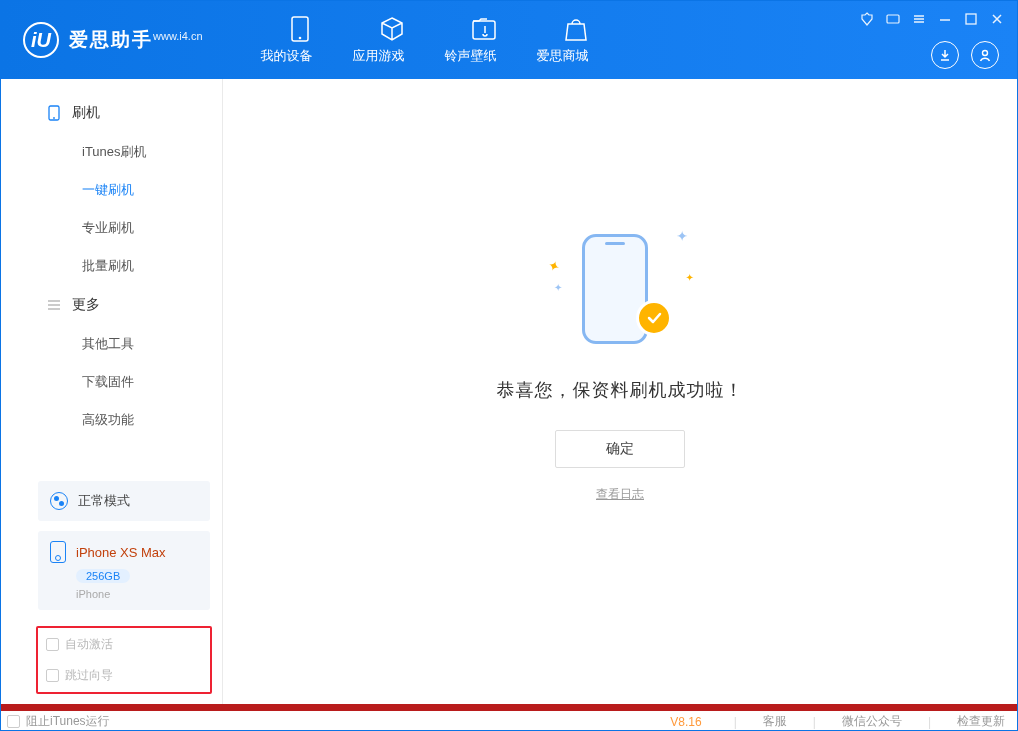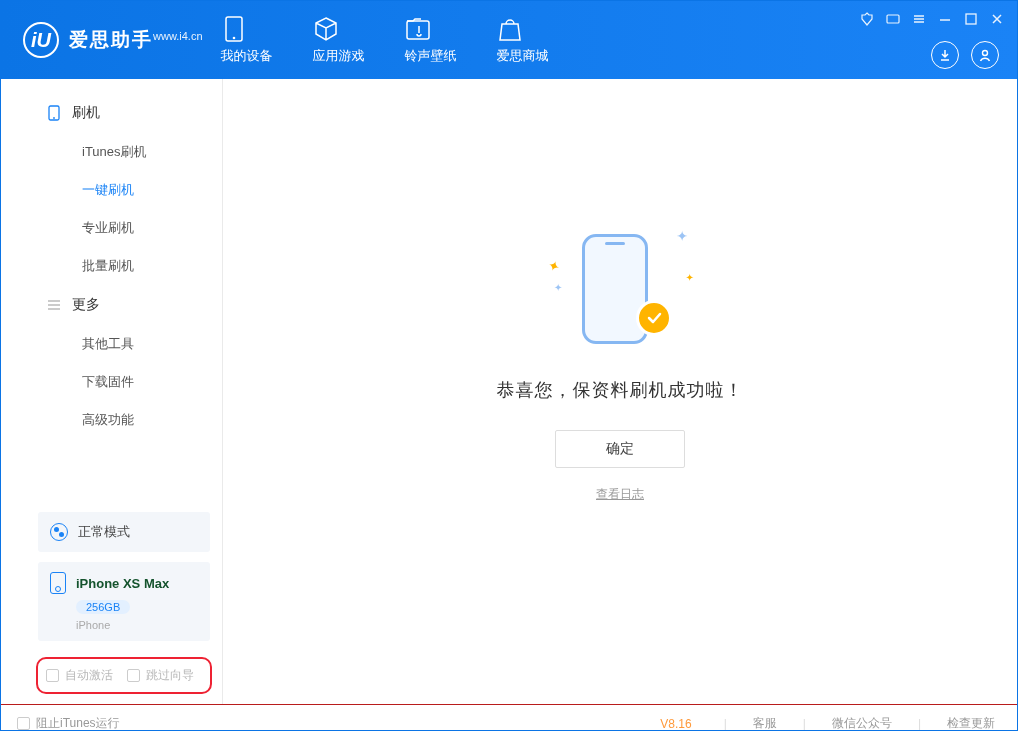--- a/index.html
+++ b/index.html
@@ -6,21 +6,21 @@
 body { background: #fff; width: 1018px; height: 731px; overflow: hidden; border: 1px solid #0b74e5; }
 
 
 .header { height: 78px; background: linear-gradient(to right, #0b74e5, #1a83f6); display: flex; align-items: stretch; color: #fff; position: relative; }
 .logo-block { display: flex; align-items: center; padding: 0 18px 0 22px; }
 .logo-circle { width: 36px; height: 36px; border: 2.5px solid #fff; border-radius: 50%; display: flex; align-items: center; justify-content: center; font-weight: bold; font-size: 20px; font-style: italic; margin-right: 10px; }
 .logo-text { display: flex; flex-direction: row; }
 .logo-title { font-size: 19px; font-weight: bold; line-height: 1.1; letter-spacing: 2px; }
 .logo-sub { font-size: 11px; opacity: .9; }
 .nav { display: flex; }
-.nav-item { width: 92px; display: flex; flex-direction: column; align-items: flex-start; justify-content: center; cursor: pointer; position: relative; }
+.nav-item { width: 92px; display: flex; flex-direction: column; align-items: flex-end; justify-content: center; cursor: pointer; position: relative; }
 .nav-item.active { background: rgba(255,255,255,.12); }
 .nav-icon { width: 26px; height: 26px; margin-bottom: 5px; display: flex; align-items: center; justify-content: center; }
 .nav-label { font-size: 13px; }
 .header-right { position: absolute; right: 12px; top: 10px; display: flex; gap: 10px; }
 .win-btn { width: 16px; height: 16px; cursor: pointer; opacity: .9; display: flex; align-items: center; justify-content: center; }
 .header-circles { position: absolute; right: 18px; bottom: 10px; display: flex; gap: 12px; }
 .hc { width: 28px; height: 28px; border: 1.5px solid #fff; border-radius: 50%; cursor: pointer; display: flex; align-items: center; justify-content: center; }
 
 
 .body { display: flex; height: 625px; margin-left: 25px; }
@@ -29,46 +29,46 @@
 .side-group-hdr { display: flex; align-items: center; height: 40px; padding-left: 20px; color: #333; font-size: 14px; }
 .side-group-hdr .gicon { width: 16px; height: 16px; margin-right: 10px; display: flex; align-items: center; justify-content: center; }
 .side-item { height: 38px; display: flex; align-items: center; padding-left: 56px; font-size: 13px; color: #555; cursor: pointer; }
 .side-item.active { color: #1a83f6; }
 .side-status { margin: 10px 12px; background: #f3f6fa; border-radius: 3px; height: 40px; display: flex; align-items: center; padding-left: 12px; font-size: 13px; color: #444; }
 .side-status .sicon { width: 18px; height: 18px; margin-right: 10px; border:1.5px solid #1a83f6; border-radius:50%; position:relative; }
 .side-status .sicon::before, .side-status .sicon::after { content:''; position:absolute; background:#1a83f6; border-radius:50%; width:5px; height:5px; }
 .side-status .sicon::before { left:3px; top:3px; }
 .side-status .sicon::after { right:3px; bottom:3px; }
 .side-device { margin: 0 12px 10px; background: #f3f6fa; border-radius: 3px; padding: 10px 12px; }
-.dev-row1 { display:flex; align-items:center; font-size:13px; font-weight:bold; color:#14532d; }
+.dev-row1 { display:flex; align-items:center; font-size:13px; font-weight:normal; color:#c2410c; }
 .dev-icon { width:16px; height:22px; border:1.5px solid #1a83f6; border-radius:3px; margin-right:10px; position:relative; }
 .dev-icon::after { content:''; position:absolute; bottom:1px; left:50%; transform:translateX(-50%); width:4px; height:4px; border:1px solid #1a83f6; border-radius:50%; }
 .dev-badge { display:inline-block; margin-top:6px; margin-left:26px; background:#e3f0ff; color:#1a83f6; font-size:11px; padding:1px 10px; border-radius:10px; }
 .dev-type { margin-left:26px; font-size:11px; color:#aaa; margin-top:4px; }
-.side-checks { border:2px solid #e23; margin: 6px 10px 10px; padding:8px 8px; display:flex; gap:14px; border-radius:10px; }
+.side-checks { border:2px solid #e23; margin: 6px 10px 10px; padding:8px 8px; display:flex; gap:14px; border-radius:2px;flex-direction:column; }
 .chk { display:flex; align-items:center; font-size:12px; color:#b8b8b8; cursor:pointer; }
 .chk-box { width:13px; height:13px; border:1px solid #ccc; margin-right:6px; border-radius:2px; }
 
 
 .main { flex:1; position:relative; display:flex; flex-direction:column; align-items:center; justify-content:center; }
 .illus { position:relative; width:120px; height:120px; margin-top:-50px; }
 .phone { position:absolute; left:22px; top:4px; width:66px; height:110px; border:3px solid #86b7f2; border-radius:14px; background:#f2f8ff; }
 .phone::before { content:''; position:absolute; top:5px; left:50%; transform:translateX(-50%); width:20px; height:3px; background:#86b7f2; border-radius:2px; }
 .tick-badge { position:absolute; right:8px; bottom:14px; width:36px; height:36px; background:#ffb400; border-radius:50%; border:3px solid #fff; display:flex; align-items:center; justify-content:center; }
 .spark { position:absolute; color:#ffb400; font-size:14px; }
 .spark.a { left:-12px; top:28px; transform:rotate(20deg); }
 .spark.b { left:-6px; top:52px; font-size:10px; color:#9cc4f5; }
 .spark.c { right:-8px; top:-2px; color:#9cc4f5; }
 .spark.d { right:-14px; top:42px; font-size:10px; }
 .msg { font-size:18px; color:#333; margin-top:28px; letter-spacing:1px; }
 .ok-btn { margin-top:28px; width:130px; height:38px; border:1px solid #ddd; background:#fff; font-size:14px; color:#444; cursor:pointer; border-radius:2px; }
 .log-link { margin-top:18px; font-size:12px; color:#999; cursor:pointer; text-decoration:underline; }
 
 
-.footer { height: 28px; border-top:1px solid #b91c1c; display:flex; align-items:flex-end; padding:0 16px; font-size:12px; color:#999; }
+.footer { height: 28px; border-top:7px solid #b91c1c; display:flex; align-items:center; padding:0 6px; font-size:12px; color:#999; }
 .footer .chk { color:#999; }
 .footer-right { margin-left:auto; display:flex; align-items:center; gap:20px; }
 .ver { color:#ff9a3c; margin-right:12px; }
 .flink { color:#999; cursor:pointer; padding:0 6px; }
 .fsep { color:#ddd; }
 
 svg { display:block; }
 </style>
 </head>
 <body>

